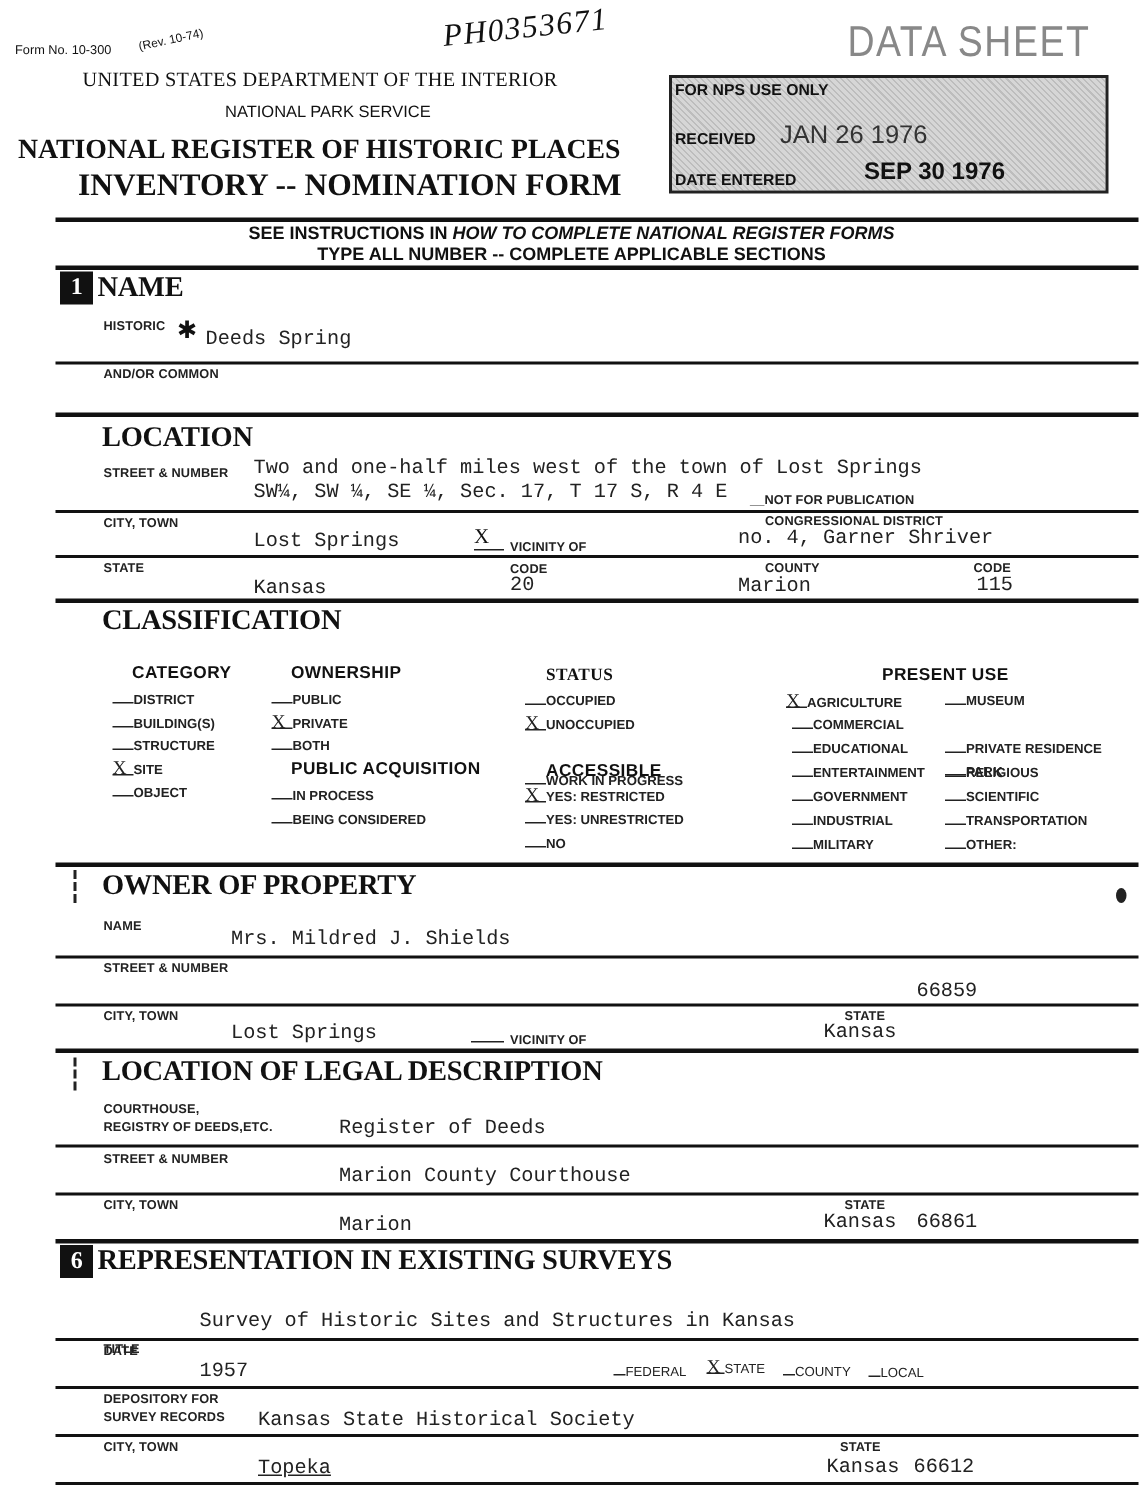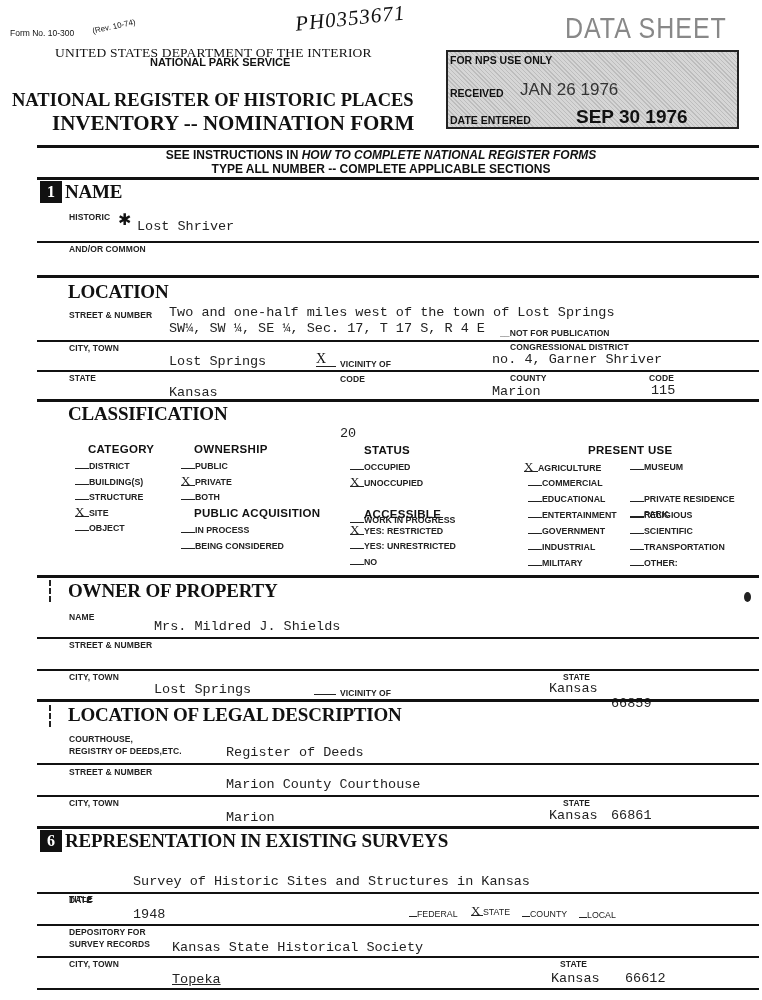--- a/index.html
+++ b/index.html
@@ -19,42 +19,42 @@
   .colhead { font-family: "Liberation Sans", sans-serif; font-size: 11.5px; font-weight: bold; color: #111; letter-spacing: 0.3px; }
   .stamp { position: absolute; left: 446px; top: 50px; width: 293px; height: 79px; border: 2px solid #222; background: repeating-linear-gradient(45deg, #bdbdbd 0 1px, #d6d6d6 1px 3px); }
 </style>
 </head>
 <body>
 
 <div class="abs sans" style="left:10px;top:28px;font-size:8.5px;">Form No. 10-300</div>
 <div class="abs sans" style="left:92px;top:22px;font-size:8px;transform:rotate(-12deg);">(Rev. 10-74)</div>
 <div class="abs serif" style="left:295px;top:6px;font-size:21px;font-style:italic;transform:rotate(-6deg);letter-spacing:1px;">PH0353671</div>
 <div class="abs serif" style="left:55px;top:45px;font-size:13.5px;letter-spacing:0.2px;">UNITED STATES DEPARTMENT OF THE INTERIOR</div>
-<div class="abs sans" style="left:150px;top:56px;font-size:11px;font-weight:bold;text-align:center;">NATIONAL PARK SERVICE</div>
+<div class="abs sans" style="left:150px;top:69px;font-size:11px;font-weight:normal;text-align:center;">NATIONAL PARK SERVICE</div>
 <div class="abs serif" style="left:12px;top:90px;font-size:18.5px;font-weight:bold;">NATIONAL REGISTER OF HISTORIC PLACES</div>
 <div class="abs serif" style="left:52px;top:111px;font-size:21px;font-weight:bold;">INVENTORY -- NOMINATION FORM</div>
 <div class="abs sans" style="left:565px;top:14px;font-size:25px;color:#888;letter-spacing:1px;transform:scaleY(1.15);">DATA SHEET</div>
 
 <div class="stamp">
   <div class="abs sans" style="left:2px;top:2px;font-size:10.5px;font-weight:bold;">FOR NPS USE ONLY</div>
   <div class="abs sans" style="left:2px;top:35px;font-size:10.5px;font-weight:bold;">RECEIVED</div>
   <div class="abs sans" style="left:72px;top:28px;font-size:17px;color:#333;">JAN 26 1976</div>
   <div class="abs sans" style="left:2px;top:62px;font-size:10.5px;font-weight:bold;">DATE ENTERED</div>
-  <div class="abs sans" style="left:128px;top:54px;font-size:19px;font-weight:bold;">SEP 30 1976</div>
+  <div class="abs sans" style="left:128px;top:54px;font-size:16px;font-weight:bold;">SEP 30 1976</div>
 </div>
 
 <div class="hline thick" style="top:145px;"></div>
 <div class="abs sans" style="left:0;width:762px;top:148px;text-align:center;font-size:12px;font-weight:bold;"><span>SEE INSTRUCTIONS IN </span><i>HOW TO COMPLETE NATIONAL REGISTER FORMS</i></div>
 <div class="abs sans" style="left:0;width:762px;top:162px;text-align:center;font-size:12px;font-weight:bold;">TYPE ALL NUMBER -- COMPLETE APPLICABLE SECTIONS</div>
 <div class="hline thick" style="top:177px;"></div>
 
 <div class="abs sect" style="left:40px;top:181px;"><span class="numbox">1</span><span>NAME</span></div>
 <div class="abs lbl" style="left:69px;top:212px;text-align:center;">HISTORIC</div>
 <div class="abs serif" style="left:118px;top:210px;font-size:16px;">✱</div>
-<div class="abs mono" style="left:137px;top:219px;">Lost Shriver</div>
+<div class="abs mono" style="left:137px;top:219px;">Deeds Spring</div>
 <div class="hline thin" style="top:241px;"></div>
 <div class="abs lbl" style="left:69px;top:244px;">AND/OR COMMON</div>
 <div class="abs mono" style="left:137px;top:255px;width:600px;height:16px;"></div>
 <div class="hline thick" style="top:275px;"></div>
 
 <div class="abs sect" style="left:68px;top:281px;">LOCATION</div>
 <div class="abs lbl" style="left:69px;top:310px;">STREET &amp; NUMBER</div>
 <div class="abs mono" style="left:169px;top:305px;text-align:right;">Two and one-half miles west of the town of Lost Springs</div>
 <div class="abs mono" style="left:169px;top:321px;">SW¼, SW ¼, SE ¼, Sec. 17, T 17 S, R 4 E</div>
 <div class="abs lbl" style="left:500px;top:328px;">__NOT FOR PUBLICATION</div>
@@ -64,30 +64,30 @@
 <div class="abs serif" style="left:316px;top:352px;font-size:14px;width:20px;border-bottom:1px solid #222;line-height:14px;">X</div>
 <div class="abs lbl" style="left:340px;top:359px;">VICINITY OF</div>
 <div class="abs lbl" style="left:510px;top:342px;">CONGRESSIONAL DISTRICT</div>
 <div class="abs mono" style="left:492px;top:352px;">no. 4, Garner Shriver</div>
 <div class="hline thin" style="top:370px;"></div>
 <div class="abs lbl" style="left:69px;top:373px;">STATE</div>
 <div class="abs lbl" style="left:340px;top:374px;">CODE</div>
 <div class="abs lbl" style="left:510px;top:373px;">COUNTY</div>
 <div class="abs lbl" style="left:649px;top:373px;">CODE</div>
 <div class="abs mono" style="left:169px;top:385px;">Kansas</div>
-<div class="abs mono" style="left:340px;top:383px;margin-top:43px;">20</div>
+<div class="abs mono" style="left:340px;top:383px;">20</div>
 <div class="abs mono" style="left:492px;top:384px;">Marion</div>
 <div class="abs mono" style="left:651px;top:383px;">115</div>
 <div class="hline thick" style="top:399px;"></div>
 
 <div class="abs sect" style="left:68px;top:403px;">CLASSIFICATION</div>
 
 <div class="abs colhead" style="left:88px;top:443px;">CATEGORY</div>
 <div class="abs colhead" style="left:194px;top:443px;">OWNERSHIP</div>
-<div class="abs colhead" style="left:364px;top:444px;">STATUS</div>
+<div class="abs colhead" style="left:364px;top:444px;font-family:Liberation Serif, serif;">STATUS</div>
 <div class="abs colhead" style="left:588px;top:444px;">PRESENT USE</div>
 
 <div class="abs opt" style="left:75px;top:461px;"><span class="mark"></span><span>DISTRICT</span></div>
 <div class="abs opt" style="left:75px;top:477px;"><span class="mark"></span><span>BUILDING(S)</span></div>
 <div class="abs opt" style="left:75px;top:492px;"><span class="mark"></span><span>STRUCTURE</span></div>
 <div class="abs opt" style="left:75px;top:507px;"><span class="mark">X</span><span>SITE</span></div>
 <div class="abs opt" style="left:75px;top:523px;"><span class="mark"></span><span>OBJECT</span></div>
 
 <div class="abs opt" style="left:181px;top:461px;"><span class="mark"></span><span>PUBLIC</span></div>
 <div class="abs opt" style="left:181px;top:476px;"><span class="mark">X</span><span>PRIVATE</span></div>
@@ -130,21 +130,21 @@
 <div class="hline thin" style="top:637px;"></div>
 <div class="abs lbl" style="left:69px;top:640px;">STREET &amp; NUMBER</div>
 <div class="abs mono" style="left:154px;top:651px;width:580px;height:16px;"></div>
 <div class="hline thin" style="top:669px;"></div>
 <div class="abs lbl" style="left:69px;top:672px;">CITY, TOWN</div>
 <div class="abs mono" style="left:154px;top:682px;">Lost Springs</div>
 <div class="abs" style="left:314px;top:694px;width:22px;border-bottom:1.5px solid #222;"></div>
 <div class="abs lbl" style="left:340px;top:688px;">VICINITY OF</div>
 <div class="abs lbl" style="left:563px;top:672px;">STATE</div>
 <div class="abs mono" style="left:549px;top:681px;">Kansas</div>
-<div class="abs mono" style="left:611px;top:696px;">66859</div>
+<div class="abs mono" style="left:611px;top:654px;">66859</div>
 <div class="hline thick" style="top:699px;"></div>
 
 <div class="abs" style="left:49px;top:705px;width:2px;height:22px;border-left:2px dashed #222;"></div>
 <div class="abs sect" style="left:68px;top:704px;">LOCATION OF LEGAL DESCRIPTION</div>
 <div class="abs lbl" style="left:69px;top:734px;">COURTHOUSE,</div>
 <div class="abs lbl" style="left:69px;top:746px;">REGISTRY OF DEEDS,ETC.</div>
 <div class="abs mono" style="left:226px;top:745px;">Register of Deeds</div>
 <div class="hline thin" style="top:763px;"></div>
 <div class="abs lbl" style="left:69px;top:767px;">STREET &amp; NUMBER</div>
 <div class="abs mono" style="left:226px;top:777px;">Marion County Courthouse</div>
@@ -154,28 +154,28 @@
 <div class="abs lbl" style="left:563px;top:798px;">STATE</div>
 <div class="abs mono" style="left:549px;top:808px;">Kansas</div>
 <div class="abs mono" style="left:611px;top:808px;">66861</div>
 <div class="hline thick" style="top:826px;"></div>
 
 <div class="abs sect" style="left:40px;top:830px;"><span class="numbox">6</span><span>REPRESENTATION IN EXISTING SURVEYS</span></div>
 <div class="abs lbl" style="left:69px;top:862px;margin-top:32px;">TITLE</div>
 <div class="abs mono" style="left:133px;top:874px;">Survey of Historic Sites and Structures in Kansas</div>
 <div class="hline thin" style="top:892px;"></div>
 <div class="abs lbl" style="left:69px;top:895px;">DATE</div>
-<div class="abs mono" style="left:133px;top:907px;">1948</div>
+<div class="abs mono" style="left:133px;top:907px;">1957</div>
 <div class="abs opt" style="left:409px;top:909px;font-weight:normal;"><span class="mark" style="width:8px;"></span><span>FEDERAL</span></div>
 <div class="abs opt" style="left:471px;top:906px;font-weight:normal;"><span class="mark" style="width:12px;">X</span><span>STATE</span></div>
 <div class="abs opt" style="left:522px;top:909px;font-weight:normal;"><span class="mark" style="width:8px;"></span><span>COUNTY</span></div>
 <div class="abs opt" style="left:579px;top:910px;font-weight:normal;"><span class="mark" style="width:8px;"></span><span>LOCAL</span></div>
 <div class="hline thin" style="top:924px;"></div>
 <div class="abs lbl" style="left:69px;top:927px;">DEPOSITORY FOR</div>
 <div class="abs lbl" style="left:69px;top:939px;">SURVEY RECORDS</div>
 <div class="abs mono" style="left:172px;top:940px;">Kansas State Historical Society</div>
 <div class="hline thin" style="top:956px;"></div>
 <div class="abs lbl" style="left:69px;top:959px;">CITY, TOWN</div>
 <div class="abs mono" style="left:172px;top:972px;text-decoration:underline;">Topeka</div>
 <div class="abs lbl" style="left:560px;top:959px;">STATE</div>
 <div class="abs mono" style="left:551px;top:971px;">Kansas</div>
-<div class="abs mono" style="left:625px;top:971px;">66612</div>
+<div class="abs mono" style="left:609px;top:971px;">66612</div>
 <div class="hline thin" style="top:988px;"></div>
 
 </body></html>

